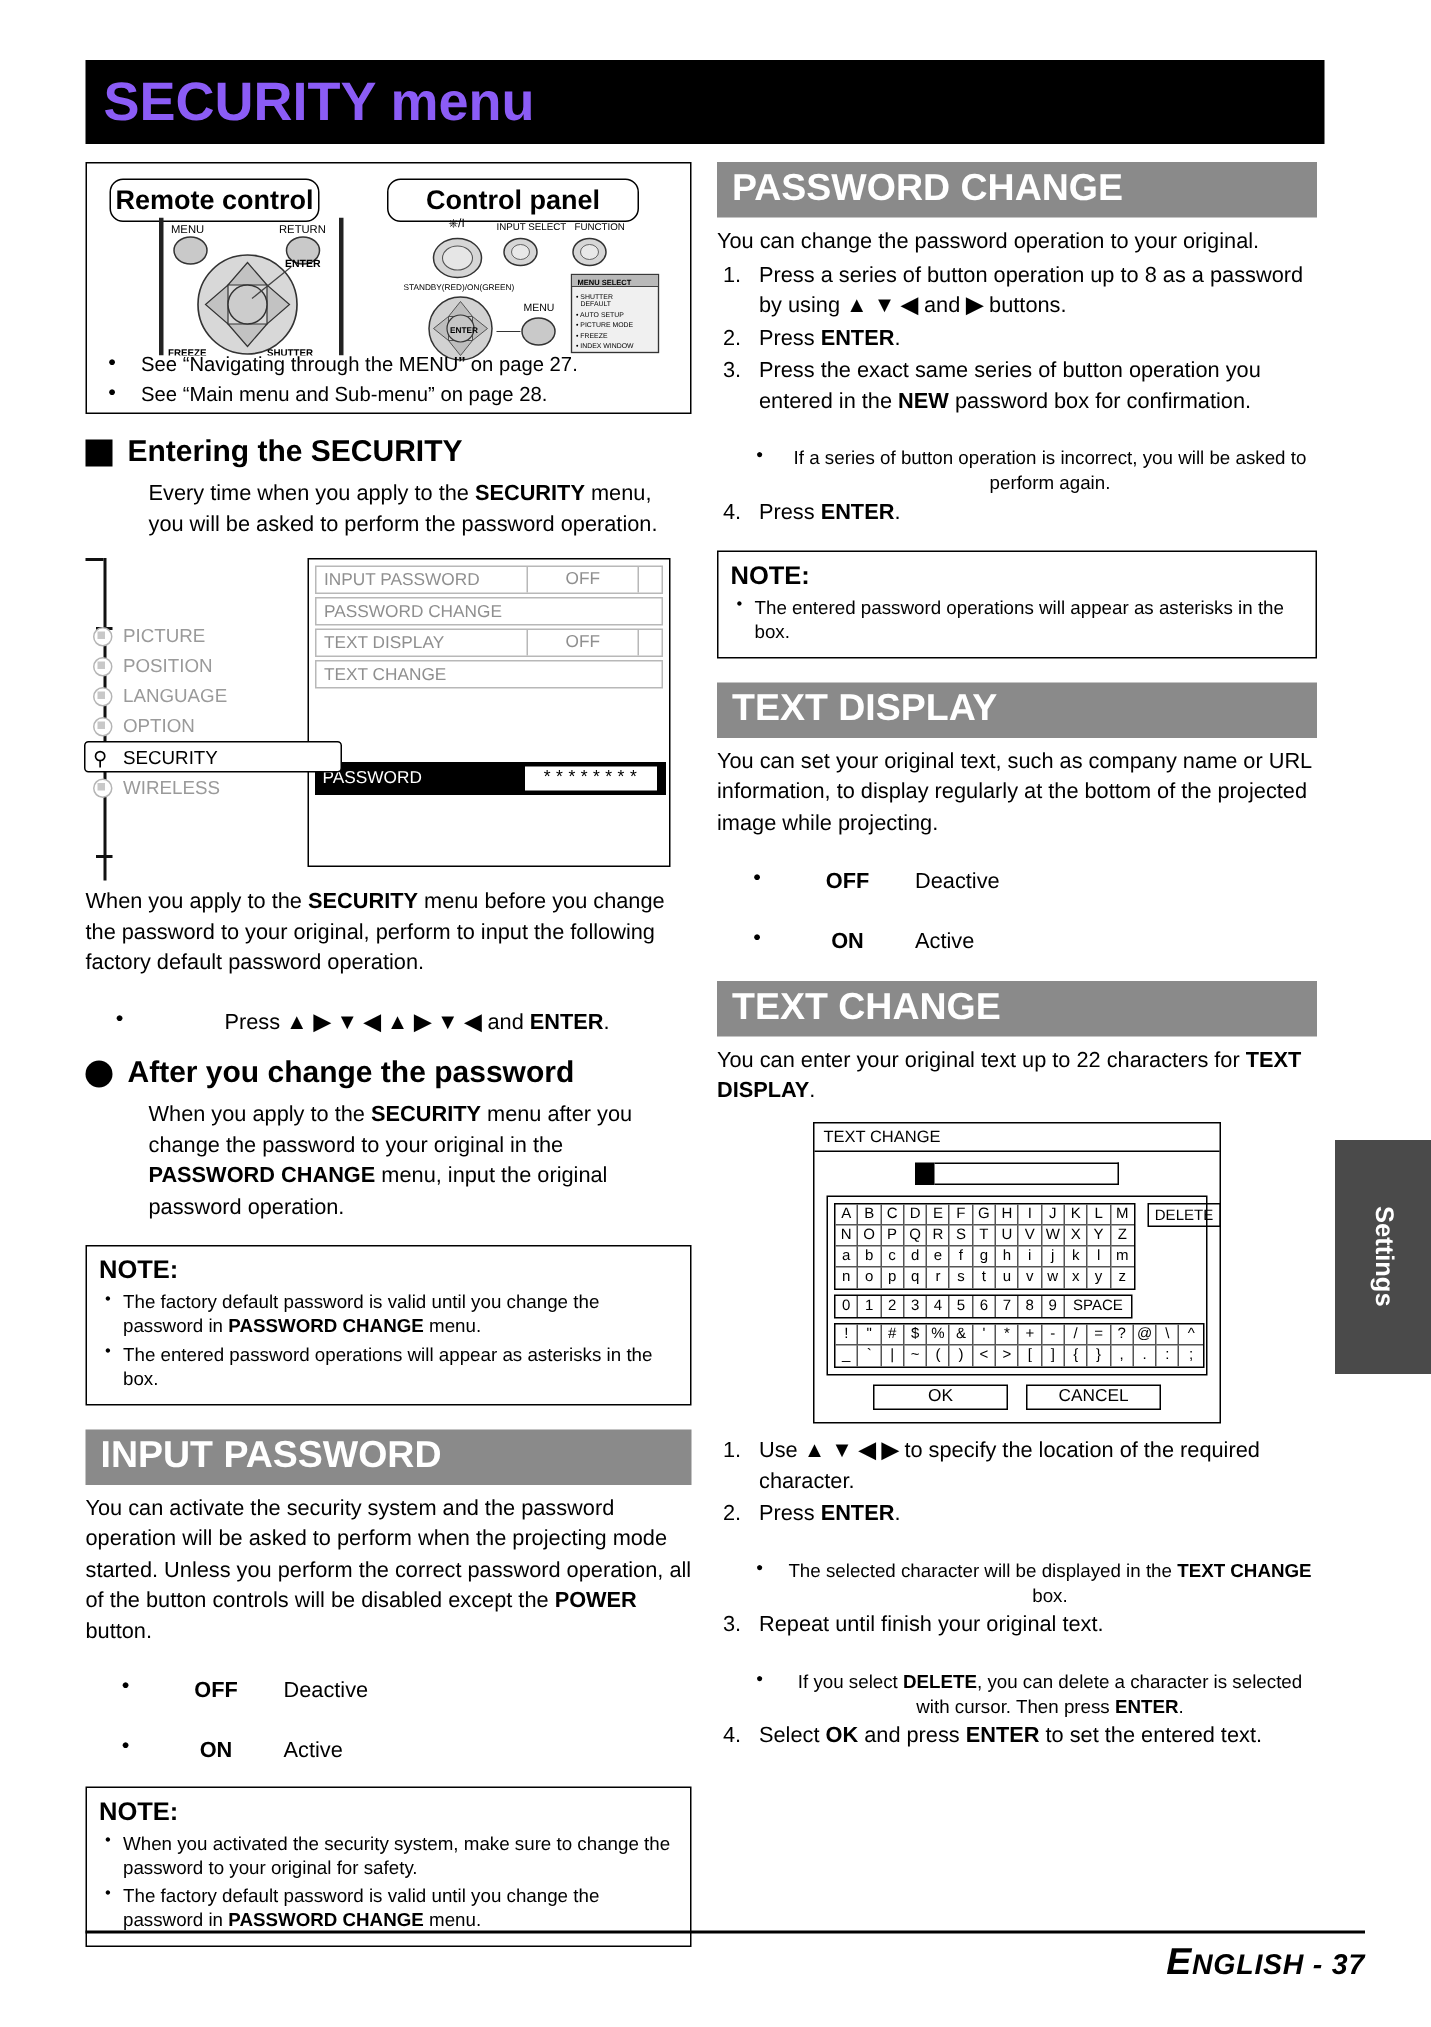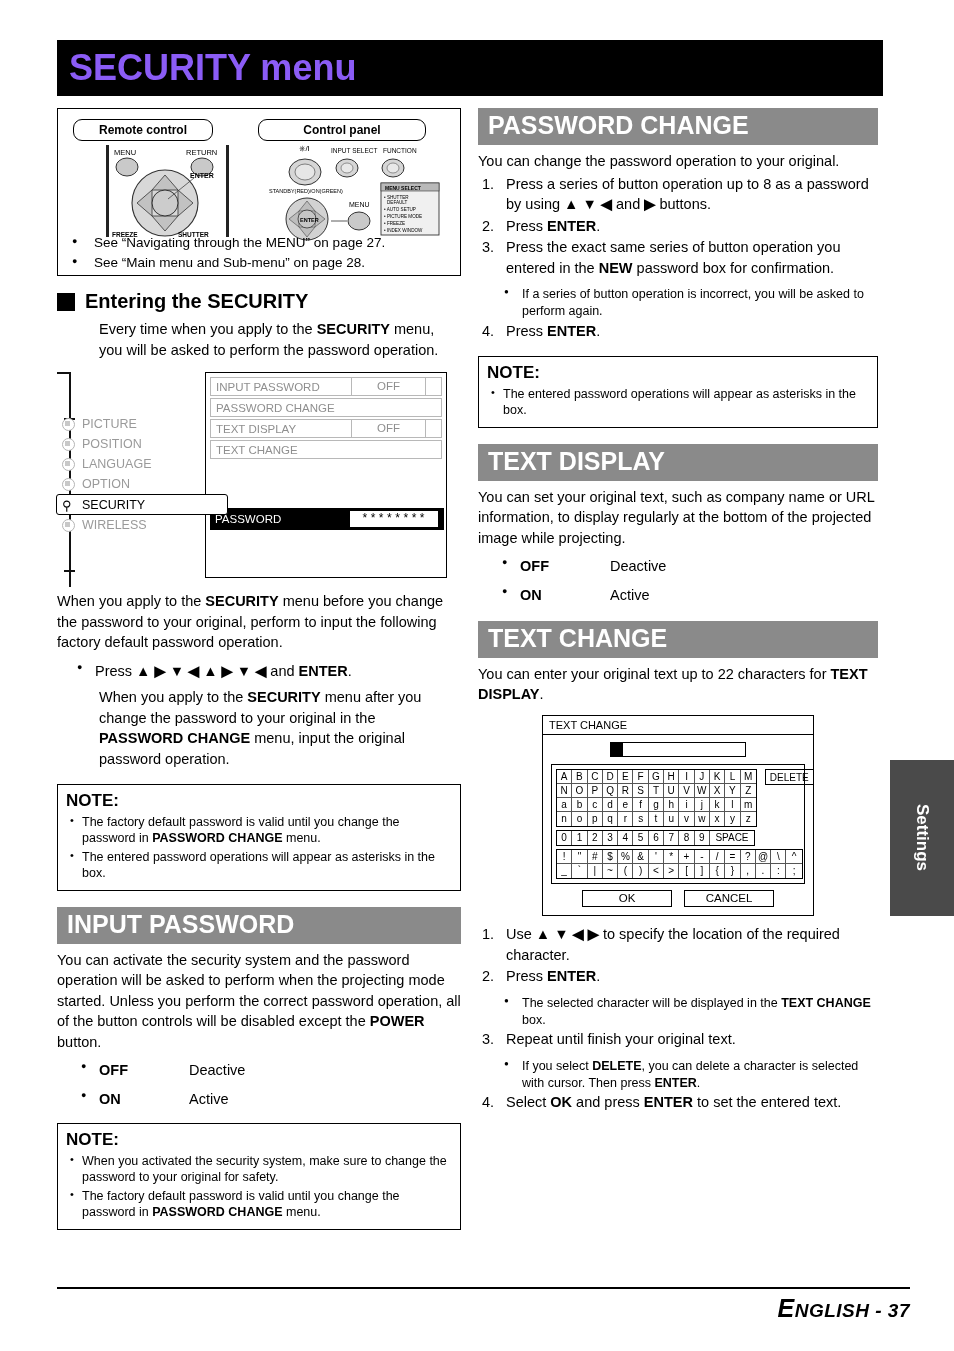--- a/index.html
+++ b/index.html
@@ -28,21 +28,21 @@
   .col-left { position:absolute; left:57px; top:108px; width:404px; }
   .col-right { position:absolute; left:478px; top:108px; width:400px; }
 
   
   .refbox {
     border:1px solid #000; width:404px; height:168px; position:relative;
     background:#fff;
   }
   .pill {
     position:absolute; border:1px solid #000; border-radius:9px;
-    font-weight:bold; font-size:12px; text-align:center;
+    font-weight:bold; font-size:18px; text-align:center;
     padding:3px 0; background:#fff;
   }
   .pill.remote { left:15px; top:10px; width:140px; }
   .pill.panel  { left:200px; top:10px; width:168px; }
 
   .illus { position:absolute; }
 
   .refnote { position:absolute; left:14px; font-size:13.5px; }
   .refnote .b { position:absolute; left:0; top:1px; font-size:9px; }
   .refnote .t { display:block; margin-left:22px; }
@@ -65,21 +65,21 @@
 
   
   .note { border:1px solid #000; padding:6px 8px 8px 8px; margin-top:14px; }
   .note .nh { font-size:17px; font-weight:bold; }
   .note ul { margin:3px 0 0 0; padding:0; list-style:none; }
   .note li { font-size:12.5px; line-height:1.32; margin-top:2px; padding-left:16px; position:relative; }
   .note li:before { content:"\2022"; position:absolute; left:4px; top:-1px; font-size:11px; }
 
   
   ul.dots { margin:3px 0 0 0; padding:0; list-style:none; }
-  ul.dots li { position:relative; padding-left:20px; font-size:14.5px; line-height:1.4; margin-top:8px; }
+  ul.dots li { position:relative; padding-left:20px; font-size:14.5px; line-height:1.4; margin-top:19px;text-align:center; }
   ul.dots li:before { content:"\25CF"; position:absolute; left:2px; top:0px; font-size:9px; }
 
   ul.dots.small li { font-size:12.5px; line-height:1.34; }
   ul.dots.small li:before { top:1px; font-size:8px; }
 
   ol.steps { margin:2px 0 0 0; padding:0; list-style:none; counter-reset:st; }
   ol.steps > li { position:relative; padding-left:28px; font-size:14.5px; line-height:1.42; margin-top:1px; counter-increment:st; }
   ol.steps > li:before { content:counter(st) "."; position:absolute; left:4px; top:0; }
 
   .kv { display:flex; font-size:14.5px; line-height:1.4; }
@@ -324,20 +324,24 @@
         <span class="box">********</span>
       </div>
     </div>
   </div>
 
   <p class="body0" style="margin-top:4px;"><span>When you apply to the </span><span class="b">SECURITY</span><span> menu before you change the password to your original, perform to input the following factory default password operation.</span></p>
   <ul class="dots" style="margin-left:18px;">
     <li><span>Press </span><span class="b">▲ ▶ ▼ ◀ ▲ ▶ ▼ ◀</span><span> and </span><span class="b">ENTER</span><span>.</span></li>
   </ul>
 
+  <div class="h-square" style="margin-top:12px;">
+    <span style="width:18px;height:18px;background:#000;border-radius:50%;margin-right:10px;"></span>
+    <span class="tx">After you change the password</span>
+  </div>
   <div class="indent">
     <p class="body"><span>When you apply to the </span><span class="b">SECURITY</span><span> menu after you change the password to your original in the </span><span class="b">PASSWORD CHANGE</span><span> menu, input the original password operation.</span></p>
   </div>
 
   <div class="note">
     <div class="nh">NOTE:</div>
     <ul>
       <li><span>The factory default password is valid until you change the password in </span><span class="b">PASSWORD CHANGE</span><span> menu.</span></li>
       <li><span>The entered password operations will appear as asterisks in the box.</span></li>
     </ul>

